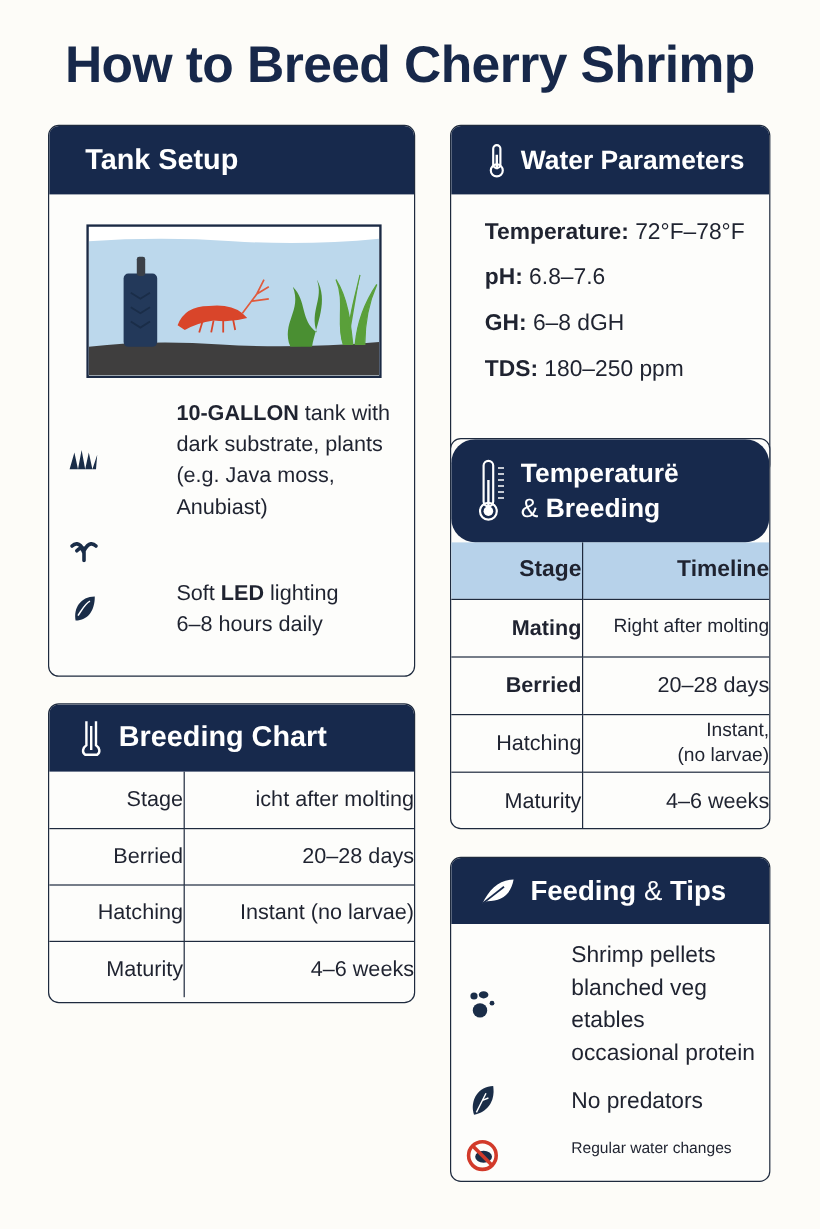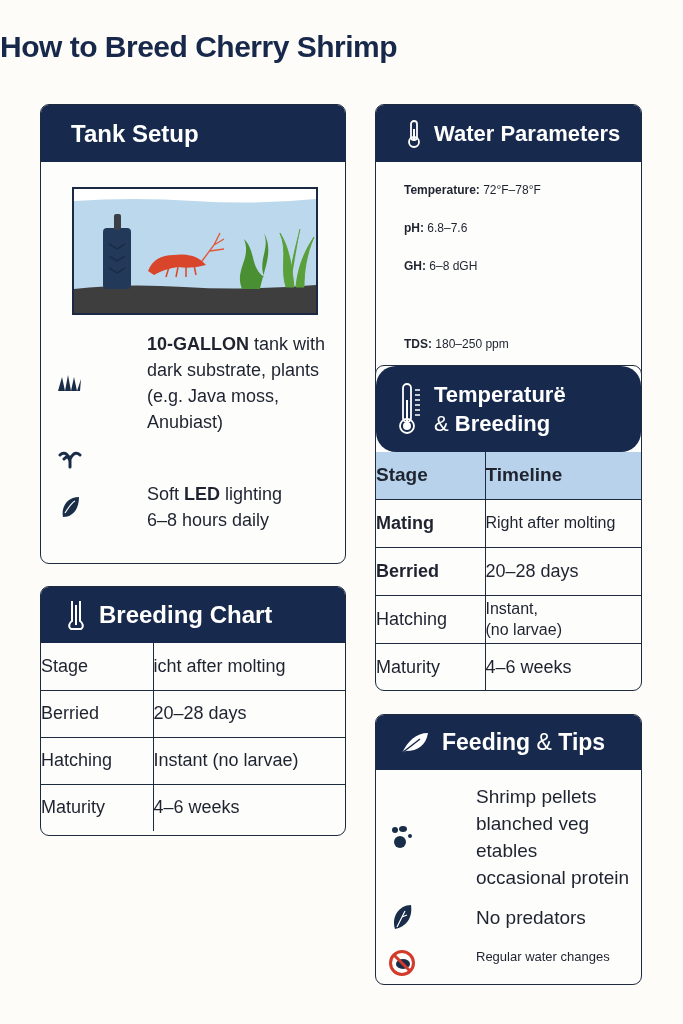--- a/index.html
+++ b/index.html
@@ -1,37 +1,37 @@
 <!DOCTYPE html>
 <html><head>
 <meta charset="utf-8">
 <style>
   * { box-sizing: border-box; margin: 0; padding: 0; }
   body { width: 683px; height: 1024px; background: #fdfcf8; font-family: "Liberation Sans", "DejaVu Sans", sans-serif; color: #1f2330; position: relative; overflow: hidden; }
-  .title { position: absolute; top: 30px; left: 0; width: 683px; font-size: 30px; font-weight: 700; color: #17284a; letter-spacing: -0.5px; }
+  .title { position: absolute; top: 30px; left: 0; width: 683px; text-align: center; font-size: 43px; font-weight: 700; color: #17284a; letter-spacing: -0.5px; }
   .card { position: absolute; border: 1.5px solid #1e2a3e; border-radius: 9px; background: #fdfdfb; overflow: hidden; }
   .card-head { background: #17294c; color: #fff; font-weight: 700; font-size: 24px; display: flex; align-items: center; padding-left: 28px; gap: 12px; }
   .card-head svg { flex: none; }
   
   #tank { left: 40px; top: 104px; width: 306px; height: 460px; }
   #tank .card-head { height: 57px; padding-left: 30px; }
   .tank-img { position: absolute; left: 31px; top: 82px; width: 246px; height: 128px; border: 2px solid #1b2a44; background: #fff; }
   .list { position: absolute; left: 0; width: 100%; }
   .li { display: flex; align-items: center; margin-bottom: 12px; }
   .li .ic { width: 58px; display: flex; justify-content: center; flex: none; }
   .li .txt { font-size: 18px; line-height: 26px; color: #1f2330; margin-left: 48px; }
   .li .txt b { font-weight: 700; }
   
   #water { left: 375px; top: 104px; width: 267px; height: 292px; }
   #water .card-head { height: 57px; padding-left: 30px; font-size: 22px; }
-  .param { position: absolute; left: 28px; font-size: 12px; color: #1f2330; }
+  .param { position: absolute; left: 28px; font-size: 19px; color: #1f2330; }
   .param b { font-weight: 700; }
   
   table { border-collapse: collapse; width: 100%; }
-  td, th { border-bottom: 1.5px solid #1e2a3e; text-align: left; font-size: 18px; font-weight: 400; color: #1f2330; margin-top: 28px; }
+  td, th { border-bottom: 1.5px solid #1e2a3e; text-align: right; font-size: 18px; font-weight: 400; color: #1f2330; margin-top: 28px; }
   td:first-child, th:first-child { border-right: 1.5px solid #1e2a3e; }
   tr:last-child td { border-bottom: none; }
   #breed { left: 40px; top: 586px; width: 306px; height: 250px; }
   #breed .card-head { height: 56px; padding-left: 24px; }
   #breed td { height: 47px; }
   #breed td:first-child { width: 112px; }
   #tempb { left: 375px; top: 365px; width: 267px; height: 326px; }
   #tempb .card-head { height: 86px; padding-left: 22px; font-size: 22px; line-height: 29px; align-items: center; border-radius: 20px; }
   #tempb th { background: #b7d2ea; height: 47px; font-weight: 700; font-size: 19px; }
   #tempb td { height: 48px; }
@@ -104,21 +104,21 @@
     <svg width="16" height="30" viewBox="0 0 16 30">
         <rect x="5" y="2" width="6" height="19" rx="3" fill="none" stroke="#fff" stroke-width="1.8"></rect>
         <circle cx="8" cy="23" r="5" fill="none" stroke="#fff" stroke-width="1.8"></circle>
         <line x1="8" y1="10" x2="8" y2="22" stroke="#fff" stroke-width="2"></line>
       </svg>
     <span>Water Parameters</span>
   </div>
   <div class="param" style="top:78px;"><b>Temperature:</b><span> 72°F–78°F</span></div>
   <div class="param" style="top:116px;"><b>pH:</b><span> 6.8–7.6</span></div>
   <div class="param" style="top:154px;"><b>GH:</b><span> 6–8 dGH</span></div>
-  <div class="param" style="top:192px;margin-top:40px;"><b>TDS:</b><span> 180–250 ppm</span></div>
+  <div class="param" style="top:192px;"><b>TDS:</b><span> 180–250 ppm</span></div>
 </div>
 
 <div class="card" id="tempb">
   <div class="card-head">
     <svg width="24" height="54" viewBox="0 0 24 54">
         <rect x="5" y="2" width="8" height="38" rx="4" fill="none" stroke="#fff" stroke-width="1.8"></rect>
         <circle cx="9" cy="44" r="7" fill="none" stroke="#fff" stroke-width="1.8"></circle>
         <circle cx="9" cy="44" r="4" fill="#fff"></circle>
         <line x1="9" y1="18" x2="9" y2="42" stroke="#fff" stroke-width="2"></line>
         <path d="M17 8 h5 M17 13 h5 M17 18 h5 M17 23 h5 M17 28 h5 M17 33 h5" stroke="#fff" stroke-width="1.4"></path>

